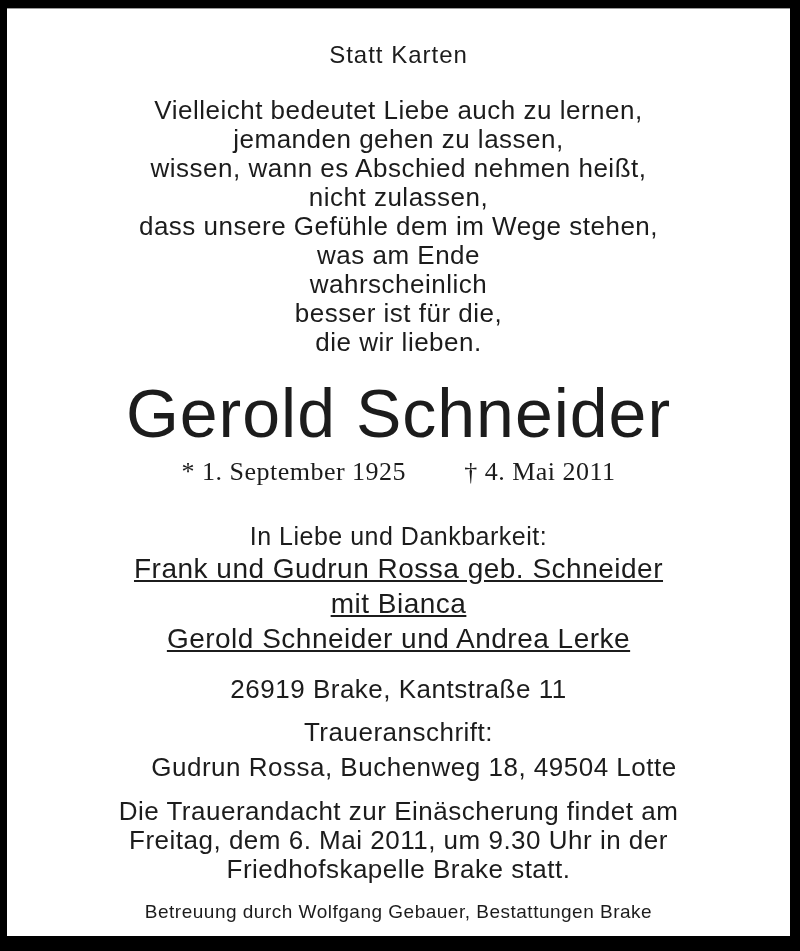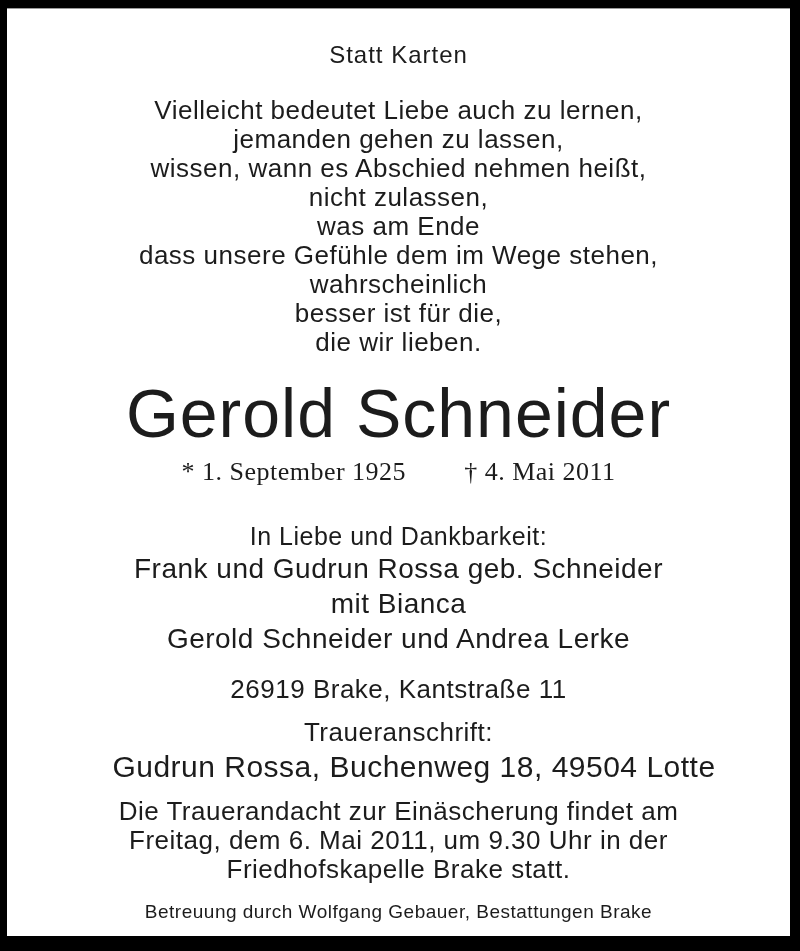--- a/index.html
+++ b/index.html
@@ -61,36 +61,37 @@
   .tribute-intro {
     margin-top: 34px;
     font-size: 25px;
     line-height: 30px;
     letter-spacing: 0.5px;
   }
   .mourner-line {
     font-size: 28px;
     line-height: 35px;
     letter-spacing: 0.5px;
+    text-decoration: underline;
   }
   .home-address {
     margin-top: 18px;
     font-size: 26px;
     line-height: 30px;
     letter-spacing: 0.5px;
   }
   .condolence-label {
     margin-top: 13px;
     font-size: 26px;
     line-height: 30px;
     letter-spacing: 0.5px;
   }
   .condolence-address {
     margin-top: 5px;
-    font-size: 30px;
+    font-size: 26px;
     line-height: 30px;
     letter-spacing: 0.5px;
     margin-left: 31px;
   }
   .service-info {
     margin-top: 15px;
   }
   .service-line {
     font-size: 26px;
     line-height: 29px;
@@ -110,22 +111,22 @@
 <div class="stage">
   <div class="card">
 
     <div class="pre-header">Statt Karten</div>
 
     <div class="poem">
       <div class="poem-line">Vielleicht bedeutet Liebe auch zu lernen,</div>
       <div class="poem-line">jemanden gehen zu lassen,</div>
       <div class="poem-line">wissen, wann es Abschied nehmen heißt,</div>
       <div class="poem-line">nicht zulassen,</div>
+      <div class="poem-line">dass unsere Gefühle dem im Wege stehen,</div>
       <div class="poem-line">was am Ende</div>
-      <div class="poem-line">dass unsere Gefühle dem im Wege stehen,</div>
       <div class="poem-line">wahrscheinlich</div>
       <div class="poem-line">besser ist für die,</div>
       <div class="poem-line">die wir lieben.</div>
     </div>
 
     <div class="deceased-name">Gerold Schneider</div>
 
     <div class="life-dates">
       <span>* 1. September 1925</span>
       <span>† 4. Mai 2011</span>

